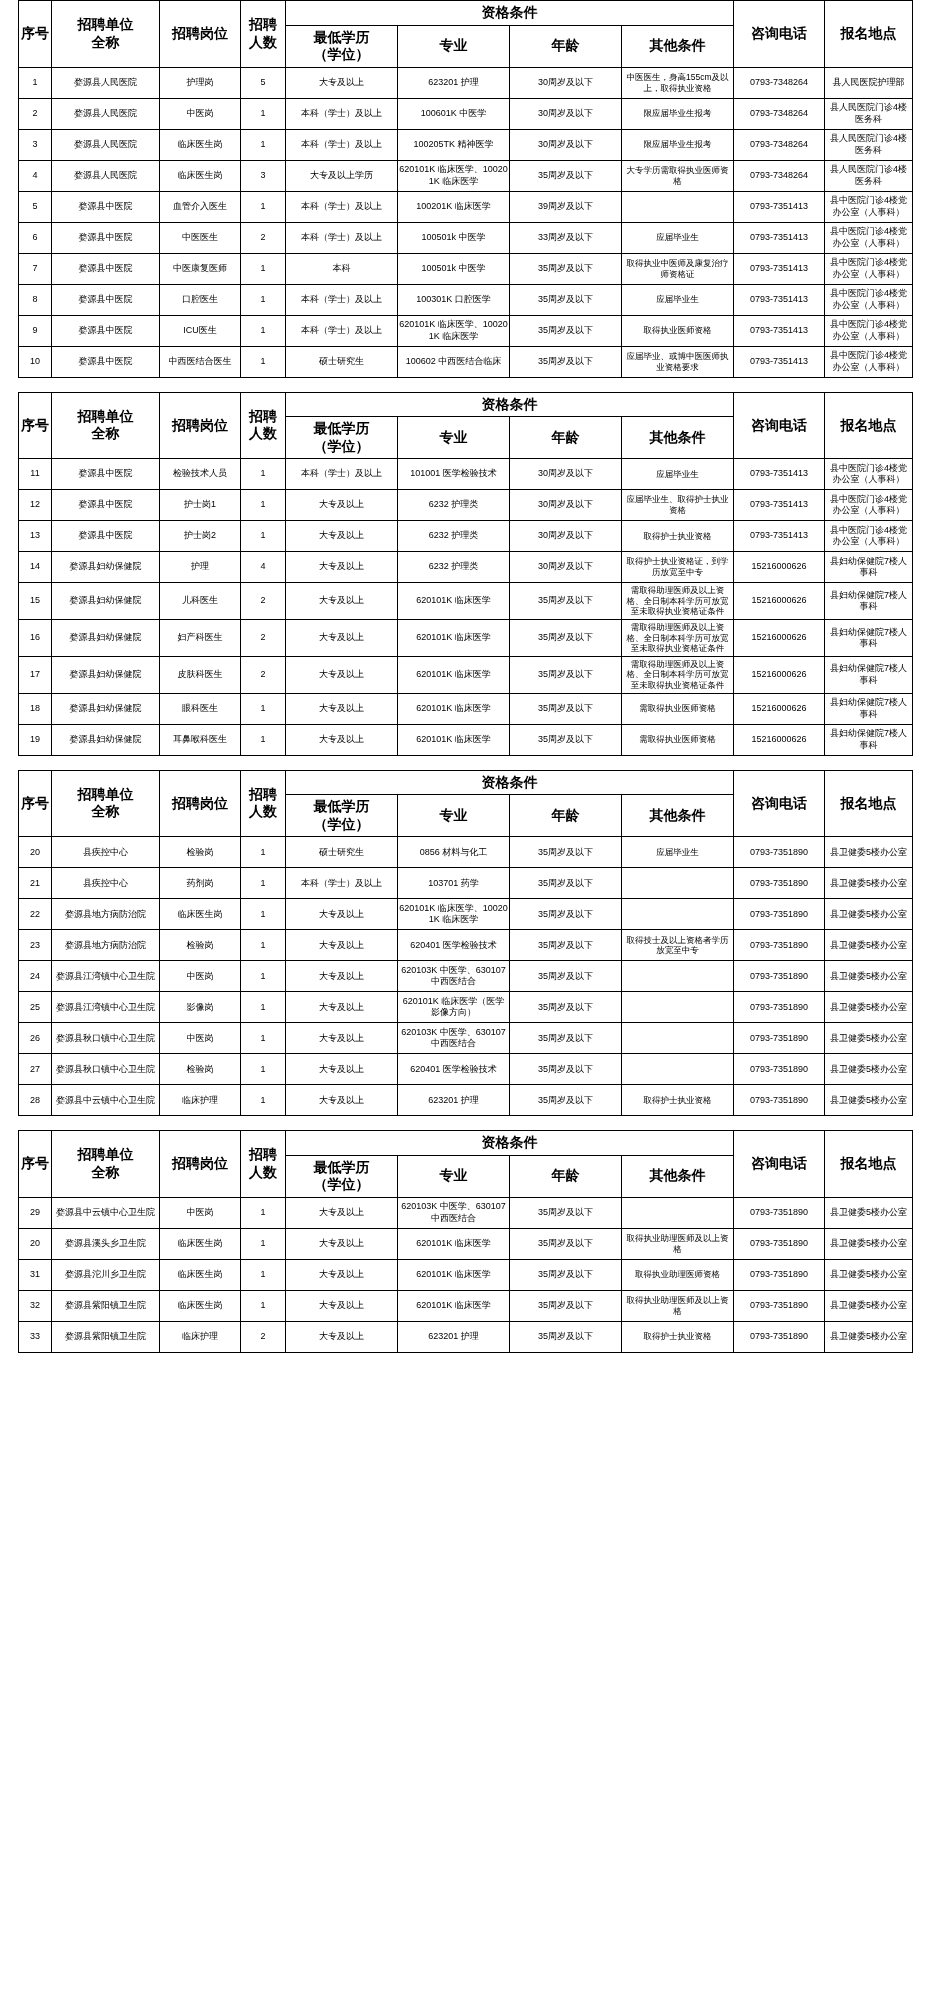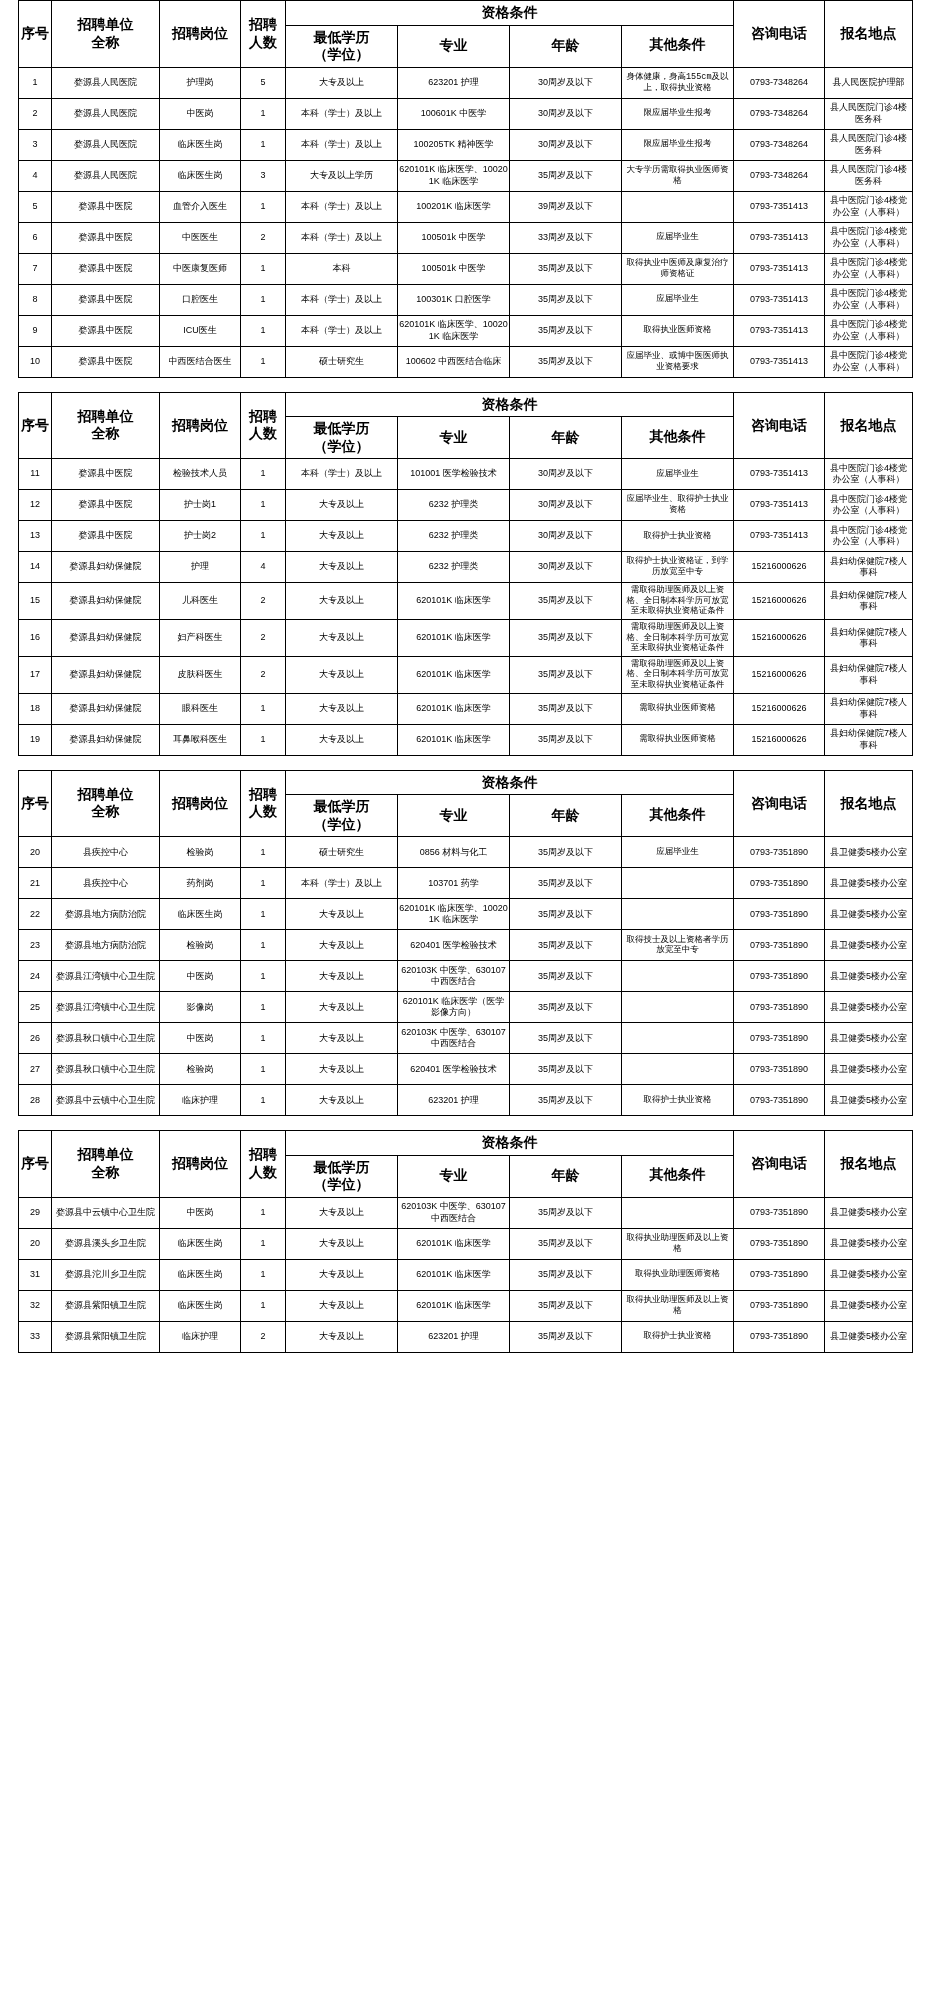--- a/index.html
+++ b/index.html
@@ -9,21 +9,21 @@
   table{border-collapse:collapse;width:895px;margin:0 auto 14px auto;table-layout:fixed;}
   td,th{border:1px solid #000;text-align:center;vertical-align:middle;font-size:9px;line-height:1.25;padding:2px 1px;word-break:break-all;}
   thead td{font-weight:bold;font-size:14px;padding:3px 1px;}
   .c-seq{width:30px;}
   .c-unit{width:105px;}
   .c-post{width:78px;}
   .c-num{width:42px;}
   .c-edu{width:80px;}
   .c-major{width:155px;margin-left:8px;}
   .c-age{width:90px;}
-  .c-other{width:150px;font-family:Liberation Mono, monospace;}
+  .c-other{width:150px;}
   .c-tel{width:88px;}
   .c-place{width:85px;}
   tbody td{height:26px;}
   .small{font-size:8.5px;}
 </style>
 </head>
 <body>
 
 <div class="page">
   <div id="tables-root">
@@ -47,21 +47,21 @@
         </thead>
         <tbody>
           <tr>
             <td class="c-seq">1</td>
             <td class="c-unit">婺源县人民医院</td>
             <td class="c-post">护理岗</td>
             <td class="c-num">5</td>
             <td class="c-edu">大专及以上</td>
             <td class="c-major">623201 护理</td>
             <td class="c-age">30周岁及以下</td>
-            <td class="c-other small">身体健康，身高155cm及以上，取得执业资格</td>
+            <td class="c-other small">中医医生，身高155cm及以上，取得执业资格</td>
             <td class="c-tel">0793-7348264</td>
             <td class="c-place">县人民医院护理部</td>
           </tr>
           <tr>
             <td class="c-seq">2</td>
             <td class="c-unit">婺源县人民医院</td>
             <td class="c-post">中医岗</td>
             <td class="c-num">1</td>
             <td class="c-edu">本科（学士）及以上</td>
             <td class="c-major">100601K 中医学</td>

